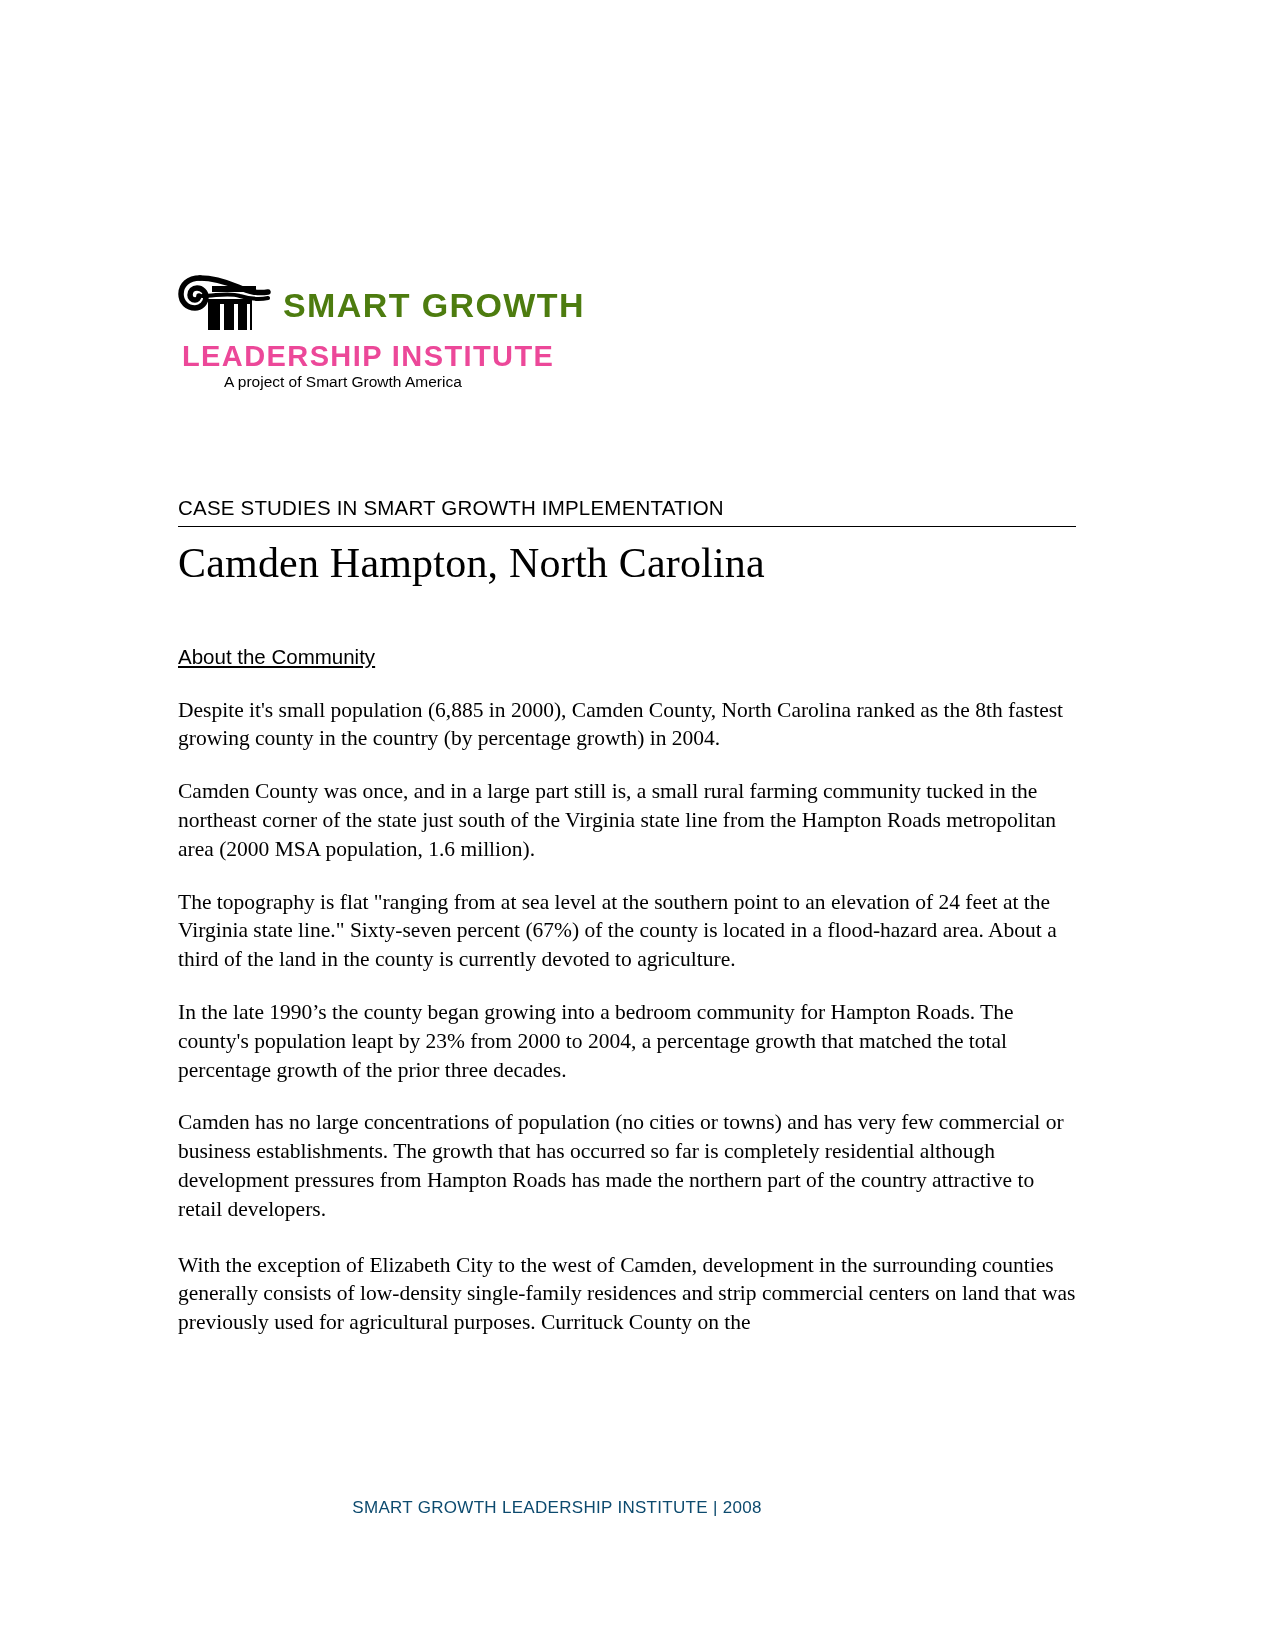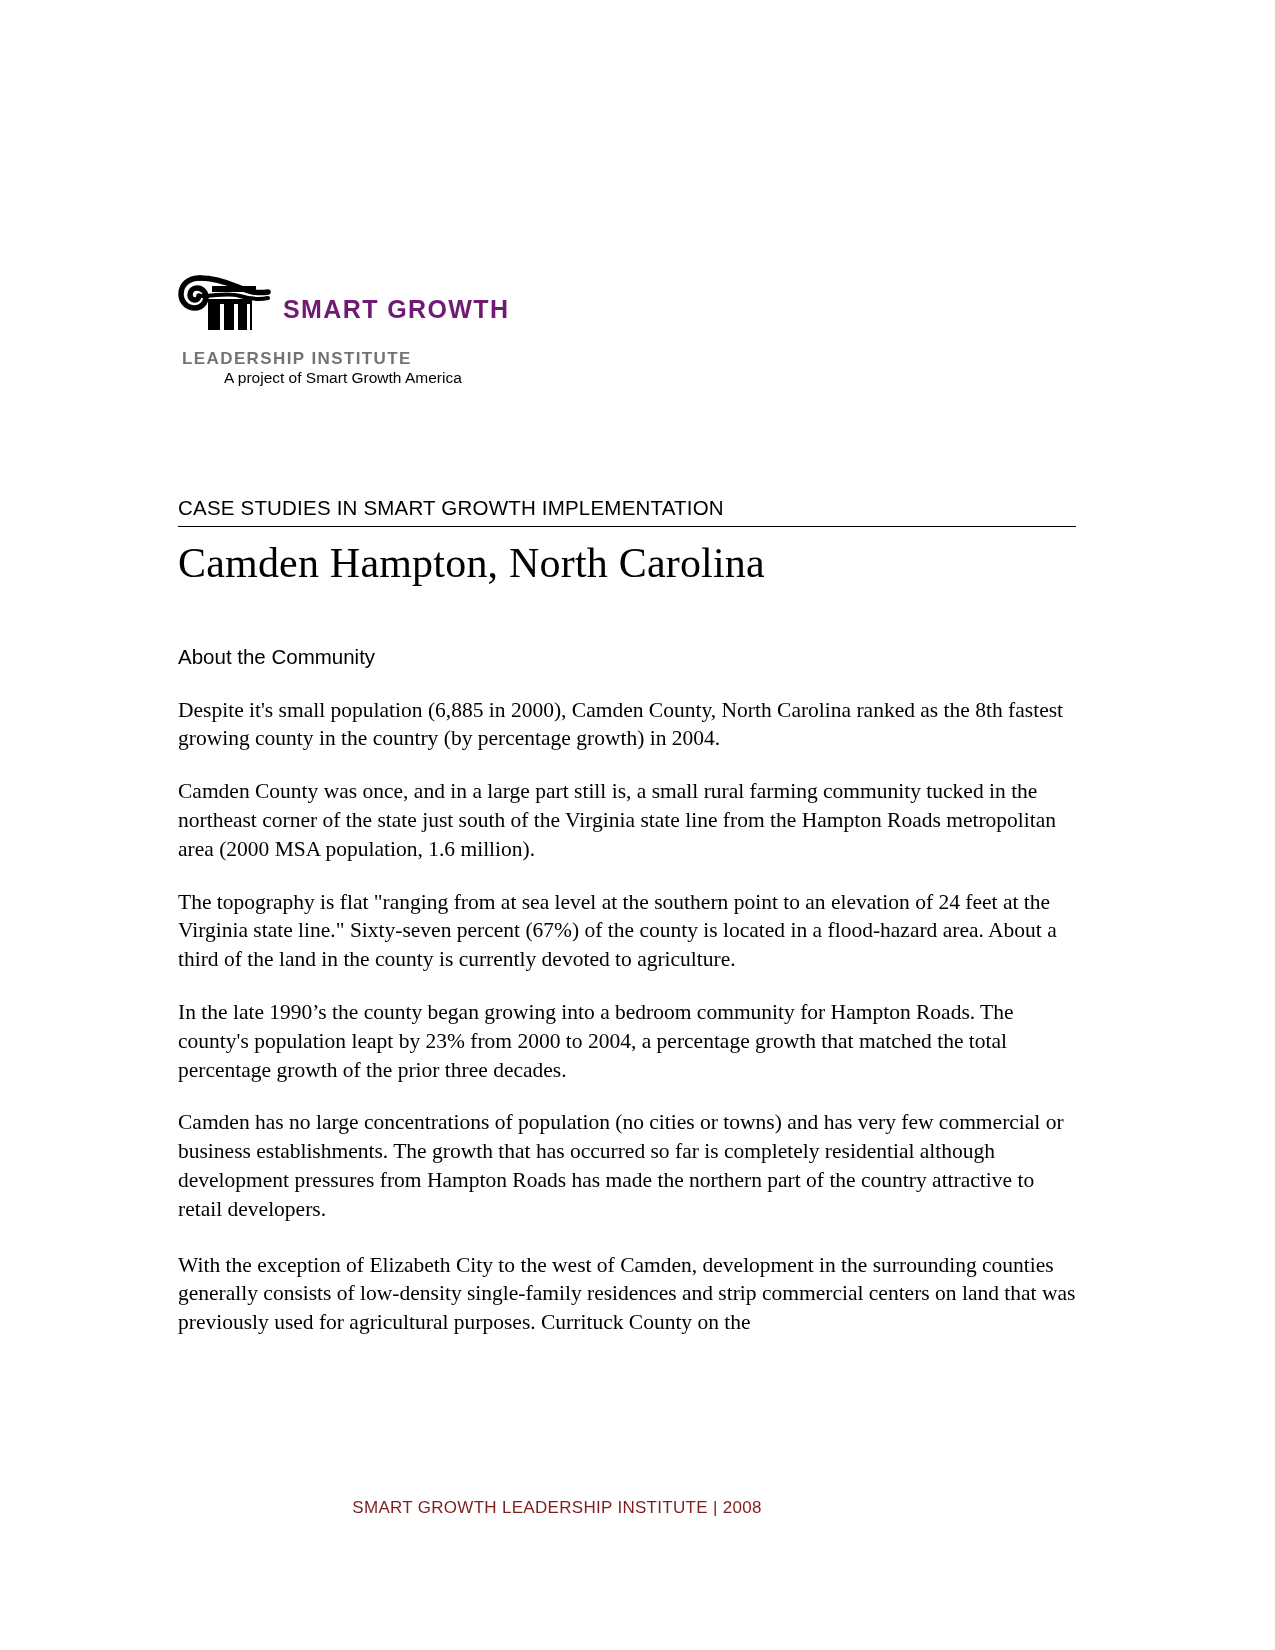--- a/index.html
+++ b/index.html
@@ -39,35 +39,35 @@
   }
   .logo-mark {
     width: 95px;
     height: 62px;
     flex: 0 0 auto;
     display: block;
   }
   .logo-word-top {
     font-family: "Liberation Sans", "DejaVu Sans", sans-serif;
     font-weight: bold;
-    font-size: 25px;
+    font-size: 34px;
     letter-spacing: 1.4px;
-    color: #701a75;
+    color: #4d7c0f;
     line-height: 1;
     padding-bottom: 8px;
     white-space: nowrap;
   }
   .logo-word-bottom {
     font-family: "Liberation Sans", "DejaVu Sans", sans-serif;
     font-weight: bold;
-    font-size: 17px;
+    font-size: 29px;
     letter-spacing: 1.4px;
-    color: #737373;
+    color: #ec4899;
     line-height: 1;
-    margin-top: 20px;
+    margin-top: 12px;
     margin-left: 4px;
     white-space: nowrap;
   }
   .logo-tagline {
     font-family: "Liberation Sans", "DejaVu Sans", sans-serif;
     font-size: 15.5px;
     color: #000000;
     margin-top: 2px;
     margin-left: 46px;
     white-space: nowrap;
@@ -110,20 +110,21 @@
     top: 645px;
     width: 900px;
   }
   .section-heading {
     font-family: "Liberation Sans", "DejaVu Sans", sans-serif;
     font-size: 20.5px;
     font-weight: normal;
     color: #000000;
     margin: 0 0 26px 0;
     line-height: 1.2;
+    text-decoration: underline;
   }
   .para {
     font-family: "Liberation Serif", "DejaVu Serif", serif;
     font-size: 21.5px;
     line-height: 1.34;
     margin: 0 0 24px 0;
     text-align: left;
     color: #000000;
   }
   .para:last-child { margin-bottom: 0; margin-top: 27px; }
@@ -131,21 +132,21 @@
   
   .footer {
     position: absolute;
     left: 0;
     top: 1498px;
     width: 1114px;
     text-align: center;
     font-family: "Liberation Sans", "DejaVu Sans", sans-serif;
     font-size: 17px;
     letter-spacing: 0.3px;
-    color: #7f1d1d;
+    color: #0c4a6e;
   }
 </style>
 </head>
 <body>
 
 <div class="page">
 
   <div class="logo-block">
     <div class="logo-row">
       <svg class="logo-mark" viewBox="0 0 95 62" aria-hidden="true">

